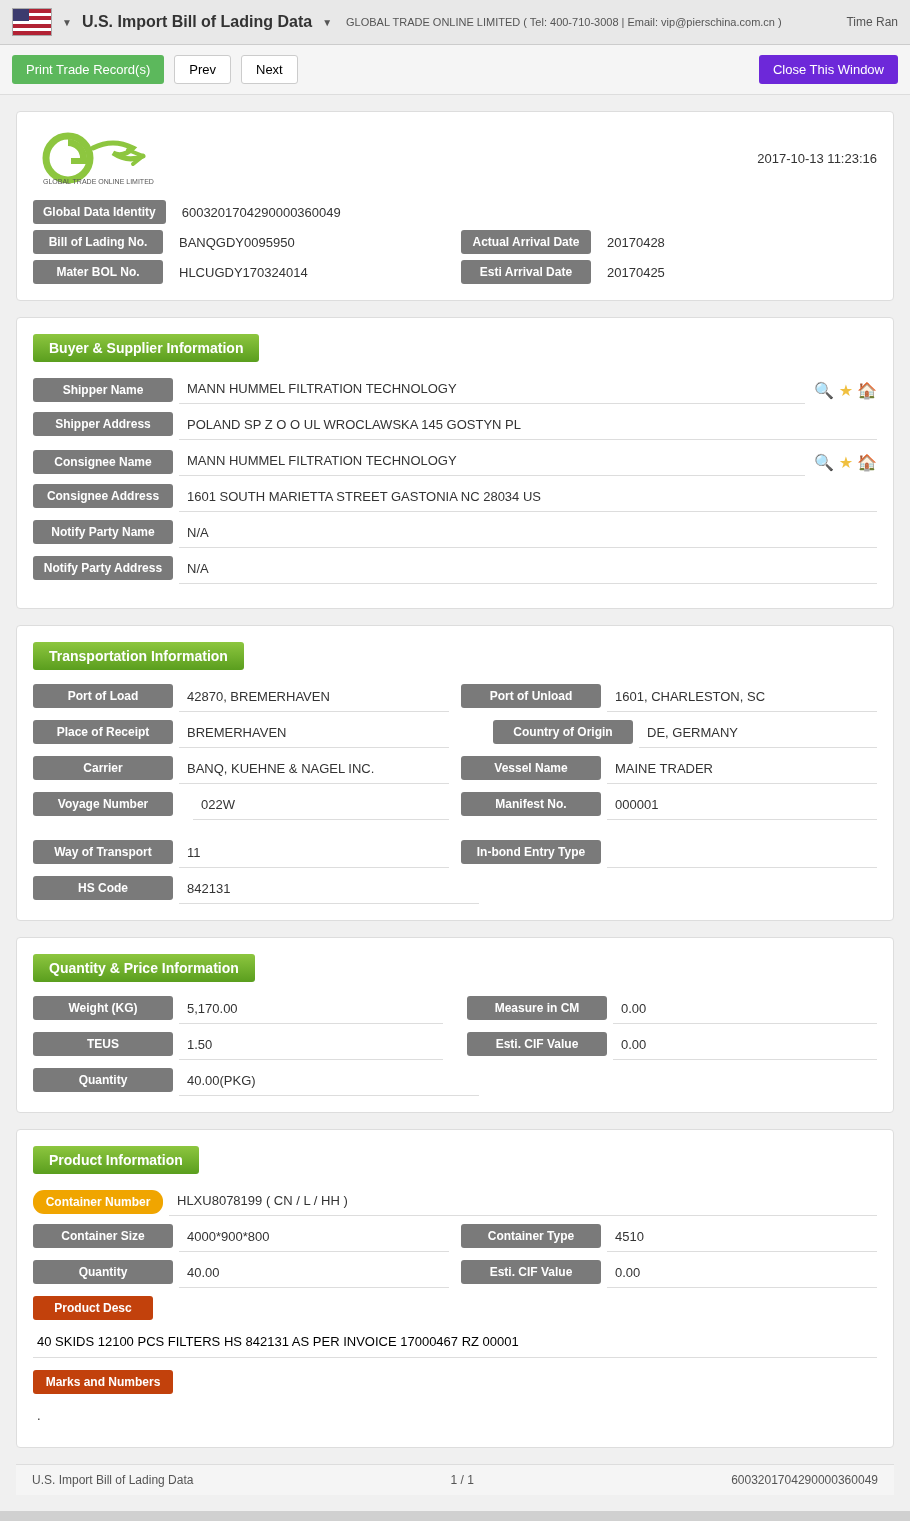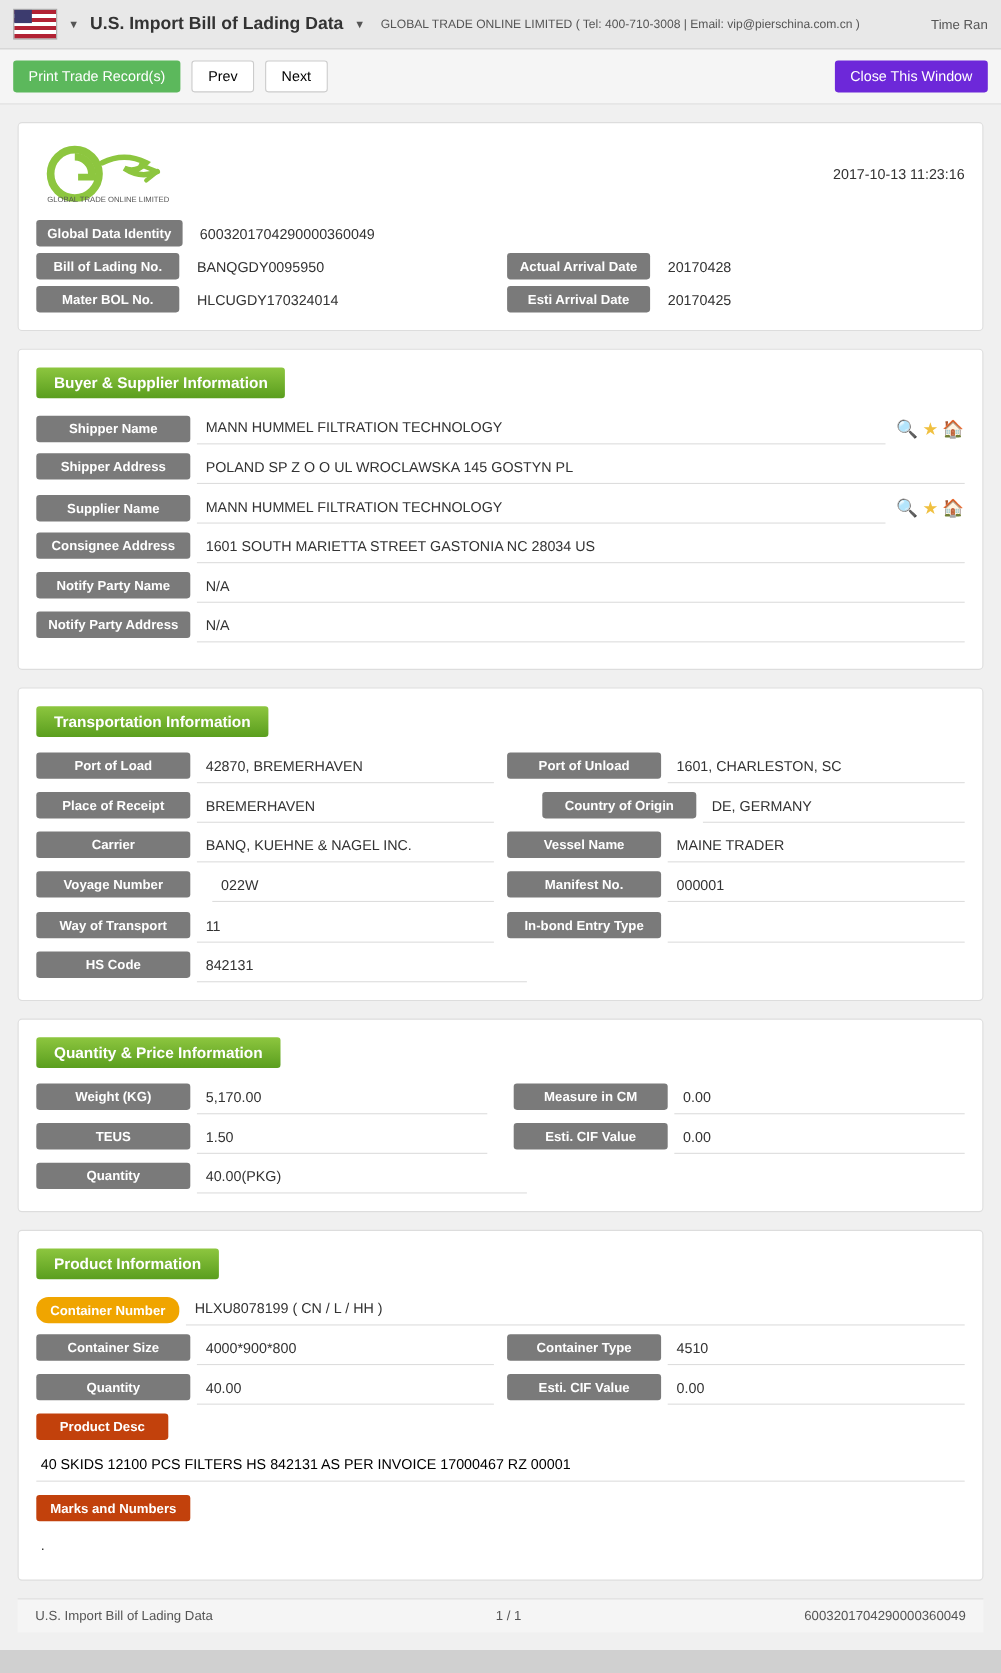--- a/index.html
+++ b/index.html
@@ -273,21 +273,21 @@
         <span class="icon-btn icon-home">🏠</span>
       </div>
     </div>
 
     <div class="field-row">
       <div class="label-box">Shipper Address</div>
       <span class="field-value">POLAND SP Z O O UL WROCLAWSKA 145 GOSTYN PL</span>
     </div>
 
     <div style="display:flex; align-items:center; margin-bottom:8px; gap:6px;">
-      <div class="label-box" style="min-width:140px;">Supplier Name</div>
+      <div class="label-box" style="min-width:140px;">Consignee Name</div>
       <span class="field-value" style="border-bottom:1px solid #ddd; padding:5px 8px; flex:1;">MANN HUMMEL FILTRATION TECHNOLOGY</span>
       <div class="icons-group">
         <span class="icon-btn icon-search">🔍</span>
         <span class="icon-btn icon-star">★</span>
         <span class="icon-btn icon-home">🏠</span>
       </div>
     </div>
 
     <div class="field-row">
       <div class="label-box">Consignee Address</div>
@@ -337,21 +337,21 @@
         <div class="label-box">Carrier</div>
         <span class="field-value">BANQ, KUEHNE &amp; NAGEL INC.</span>
       </div>
       <div class="field-row" style="margin-bottom:0;">
         <div class="label-box">Vessel Name</div>
         <span class="field-value">MAINE TRADER</span>
       </div>
     </div>
 
     <div style="display:grid; grid-template-columns:1fr 1fr; gap:8px 12px; margin-bottom:8px;">
-      <div class="field-row" style="margin-bottom:1px;gap:20px;">
+      <div class="field-row" style="margin-bottom:12px;gap:20px;">
         <div class="label-box">Voyage Number</div>
         <span class="field-value">022W</span>
       </div>
       <div class="field-row" style="margin-bottom:0;">
         <div class="label-box">Manifest No.</div>
         <span class="field-value">000001</span>
       </div>
     </div>
 
     <div style="display:grid; grid-template-columns:1fr 1fr; gap:8px 12px; margin-bottom:8px;">

